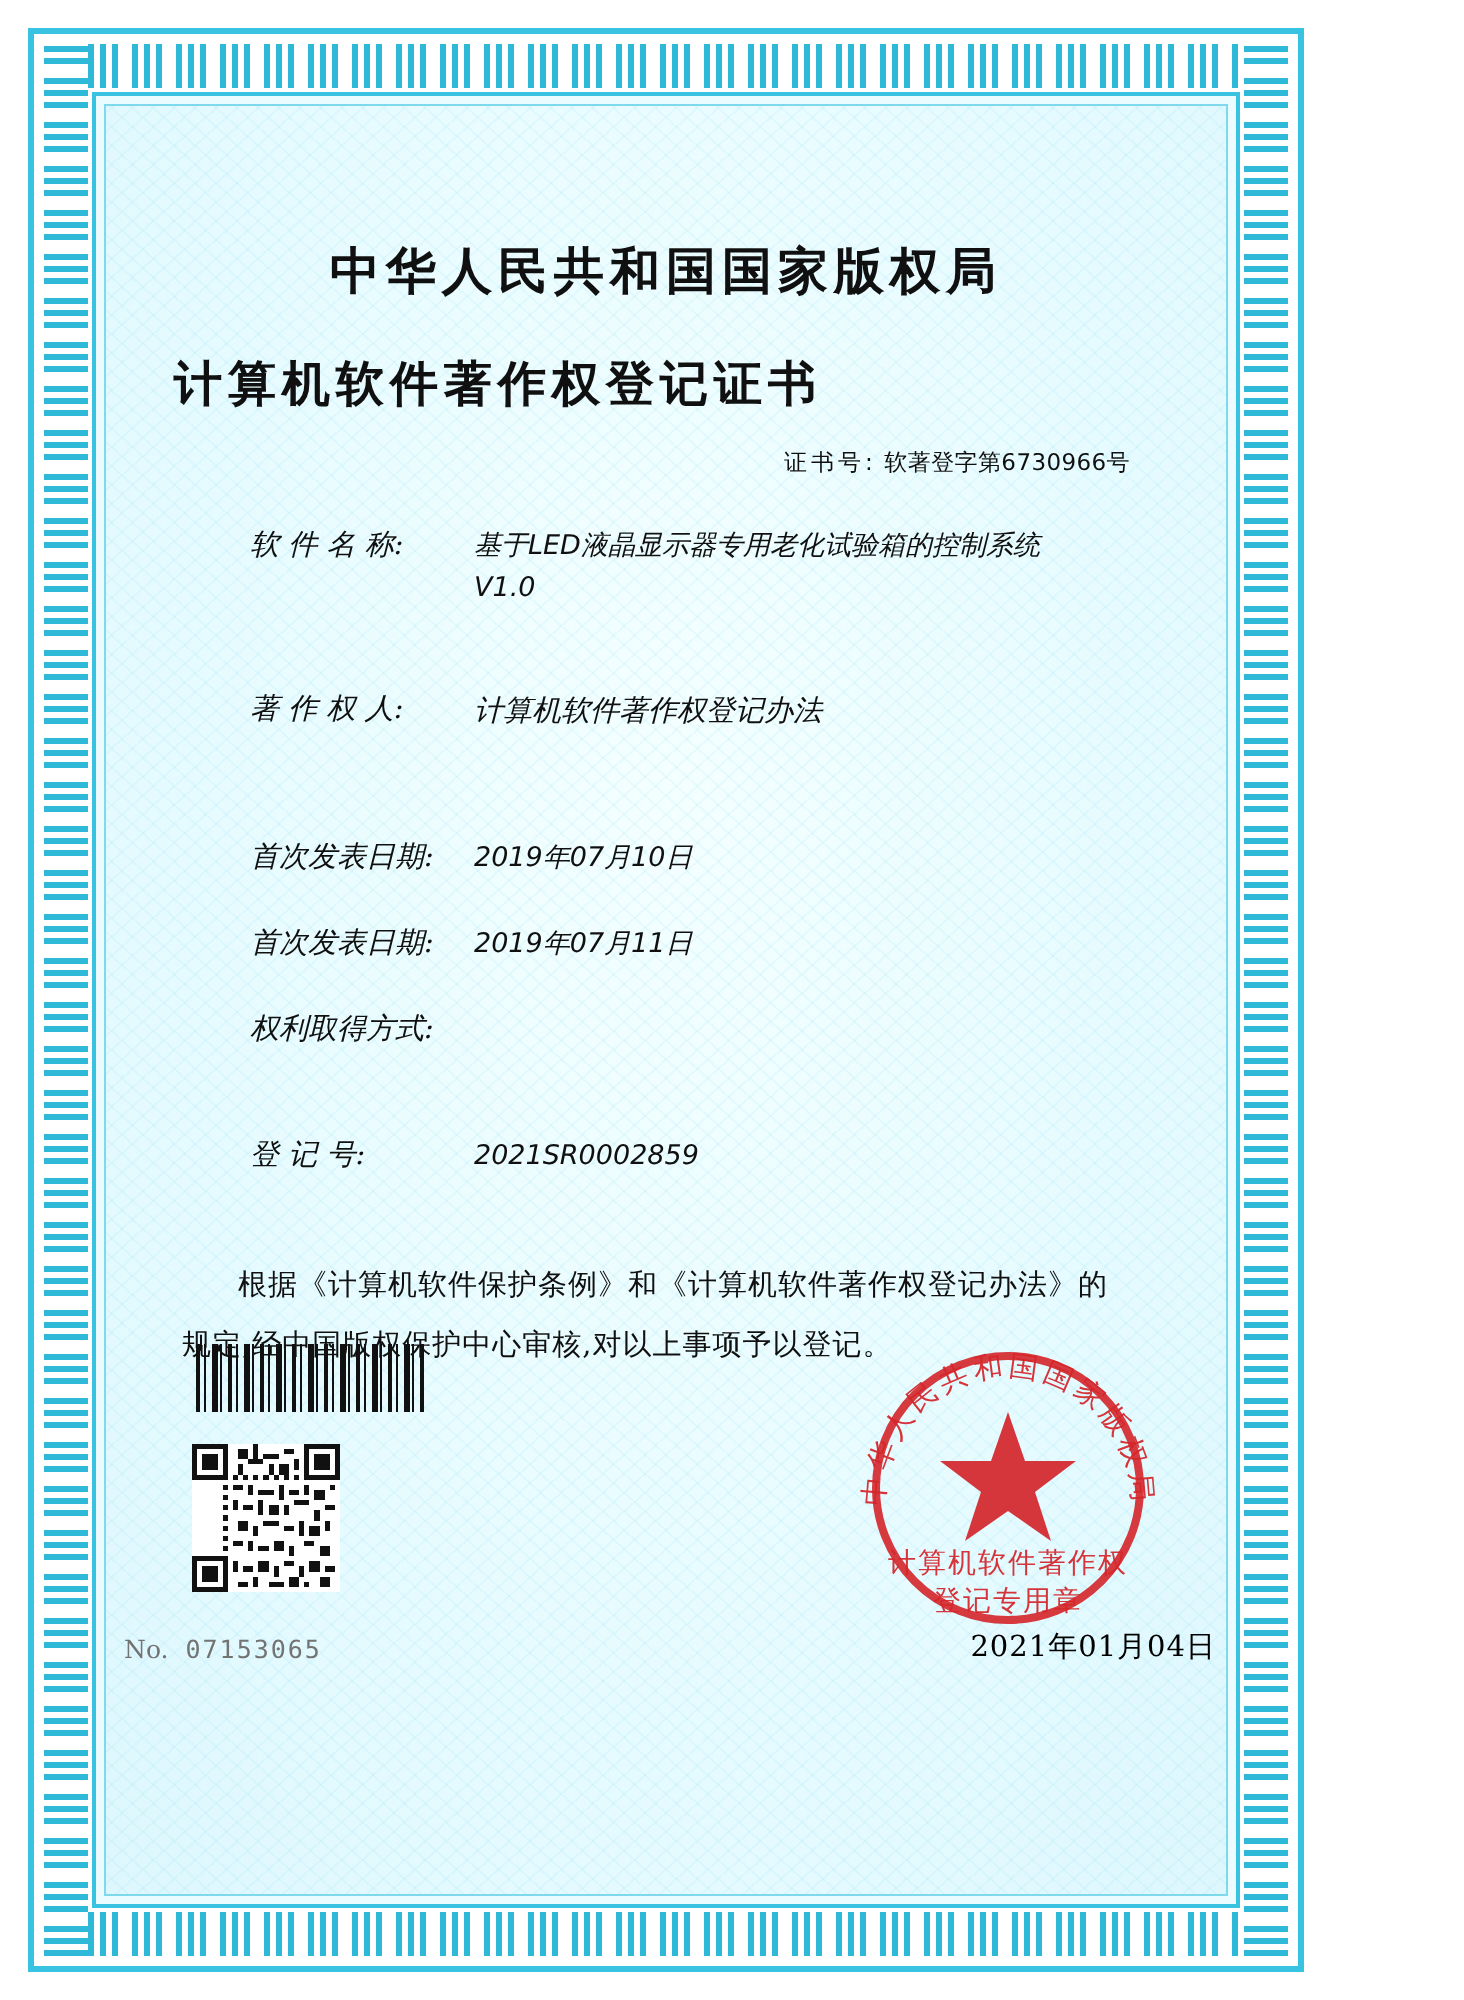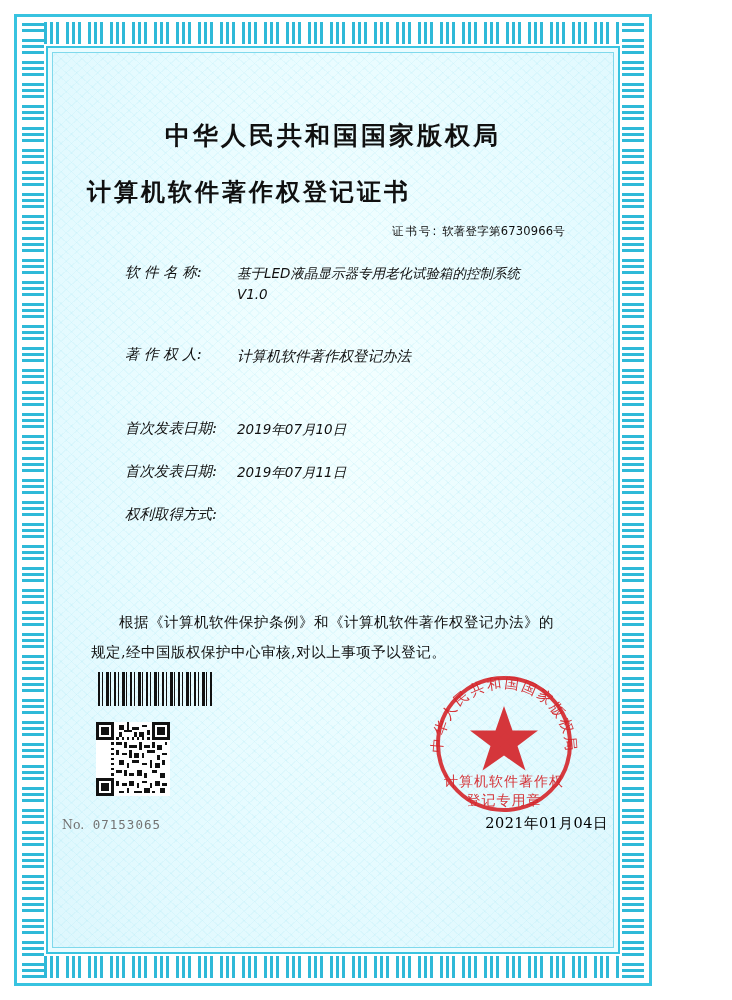--- a/index.html
+++ b/index.html
@@ -266,20 +266,24 @@
 
       <div class="field-row">
         <div class="field-label">权利取得方式:</div>
       </div>
 
       <div class="gap-sm"></div>
 
 
       <div class="gap-sm"></div>
 
+      <div class="field-row">
+        <div class="field-label">登 记 号:</div>
+        <div class="field-value">2021SR0002859</div>
+      </div>
 
     </div>
 
     <div class="statement">
       <span class="indent">根据《计算机软件保护条例》和《计算机软件著作权登记办法》的</span>
       <span>规定,经中国版权保护中心审核,对以上事项予以登记。</span>
     </div>
 
   </div>
 

